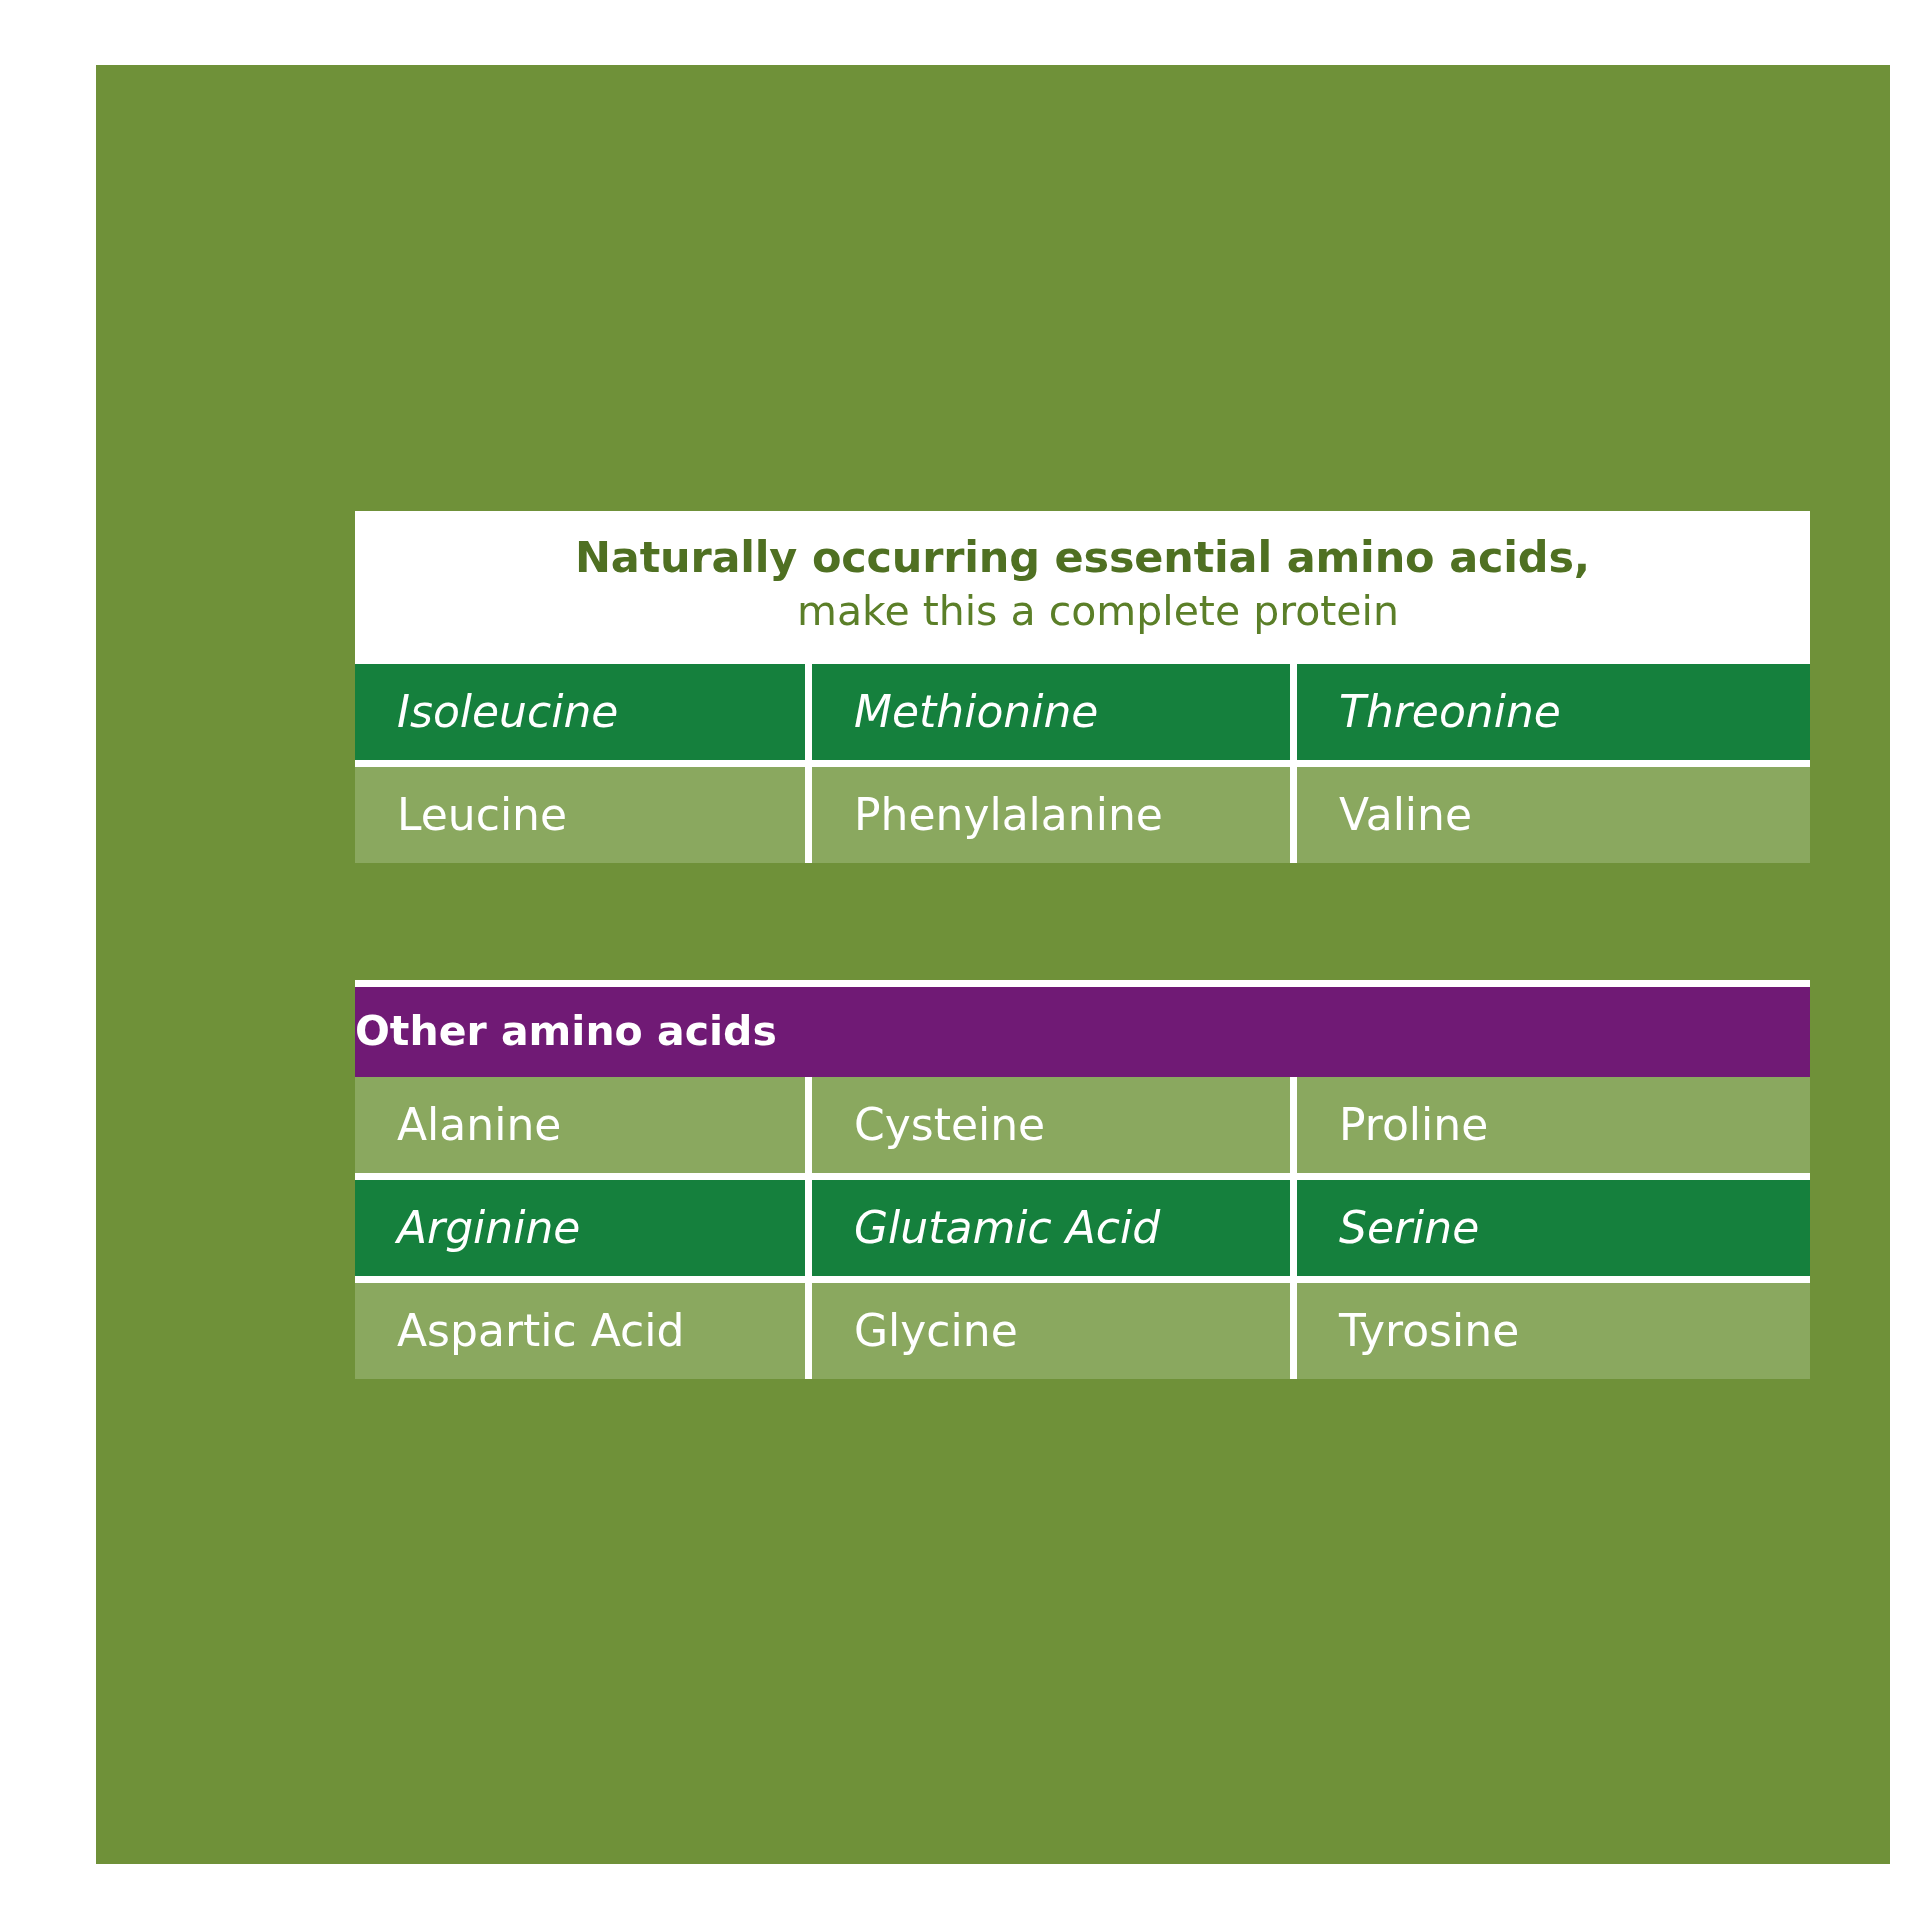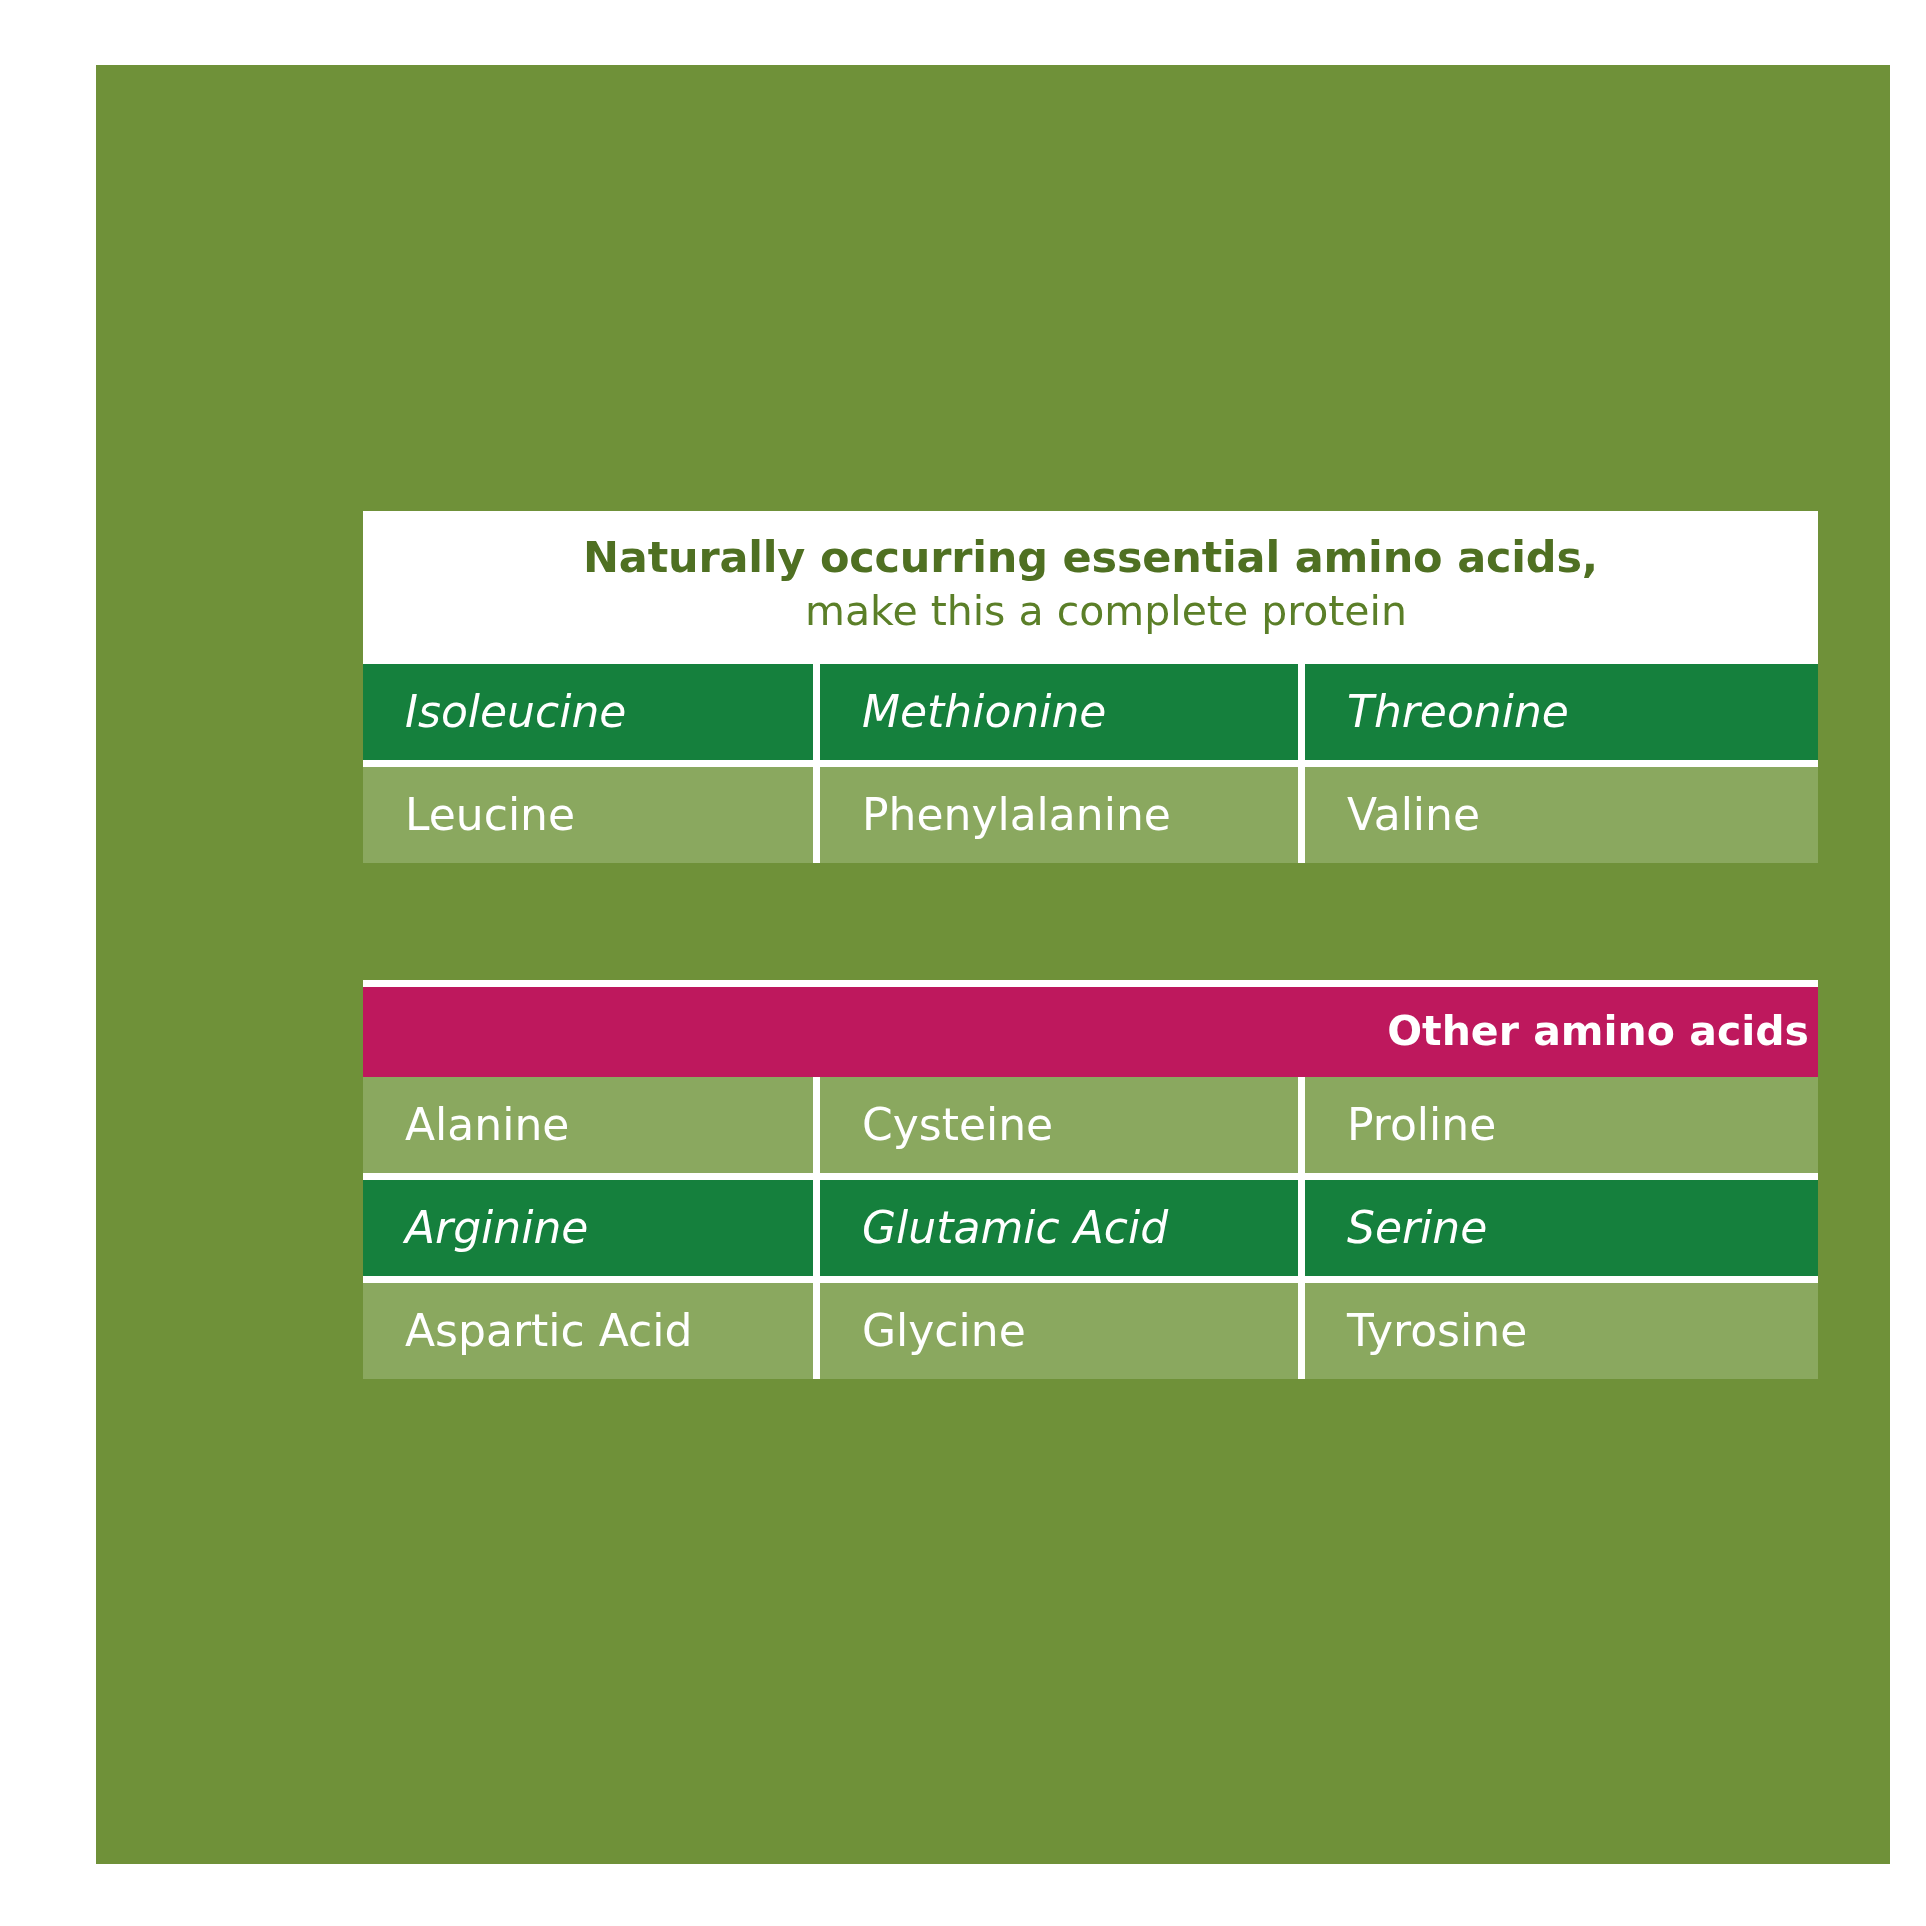--- a/index.html
+++ b/index.html
@@ -22,21 +22,21 @@
   #green-panel {
     position: absolute;
     left: 96px;
     top: 65px;
     width: 1794px;
     height: 1799px;
     background: #6f9139;
   }
   #content {
     position: absolute;
-    left: 267px;
+    left: 259px;
     top: 446px;
     width: 1455px;
   }
   
   .table-block {
     width: 1455px;
   }
   .header-white {
     background: #ffffff;
     padding: 22px 0 26px 0;
@@ -51,22 +51,22 @@
   }
   .header-sub {
     color: #5b7f28;
     font-size: 41px;
     font-weight: normal;
     line-height: 1.25;
     margin-top: 4px;
     padding-left: 31px;
   }
   .header-green {
-    background: #be185d;
-    text-align: right;
+    background: #701a75;
+    text-align: left;
     padding: 20px 9px 22px 0;
     border-top: 7px solid #ffffff;
   }
   .header-green-title {
     color: #ffffff;
     font-size: 41px;
     font-weight: bold;
   }
   .grid {
     display: flex;

